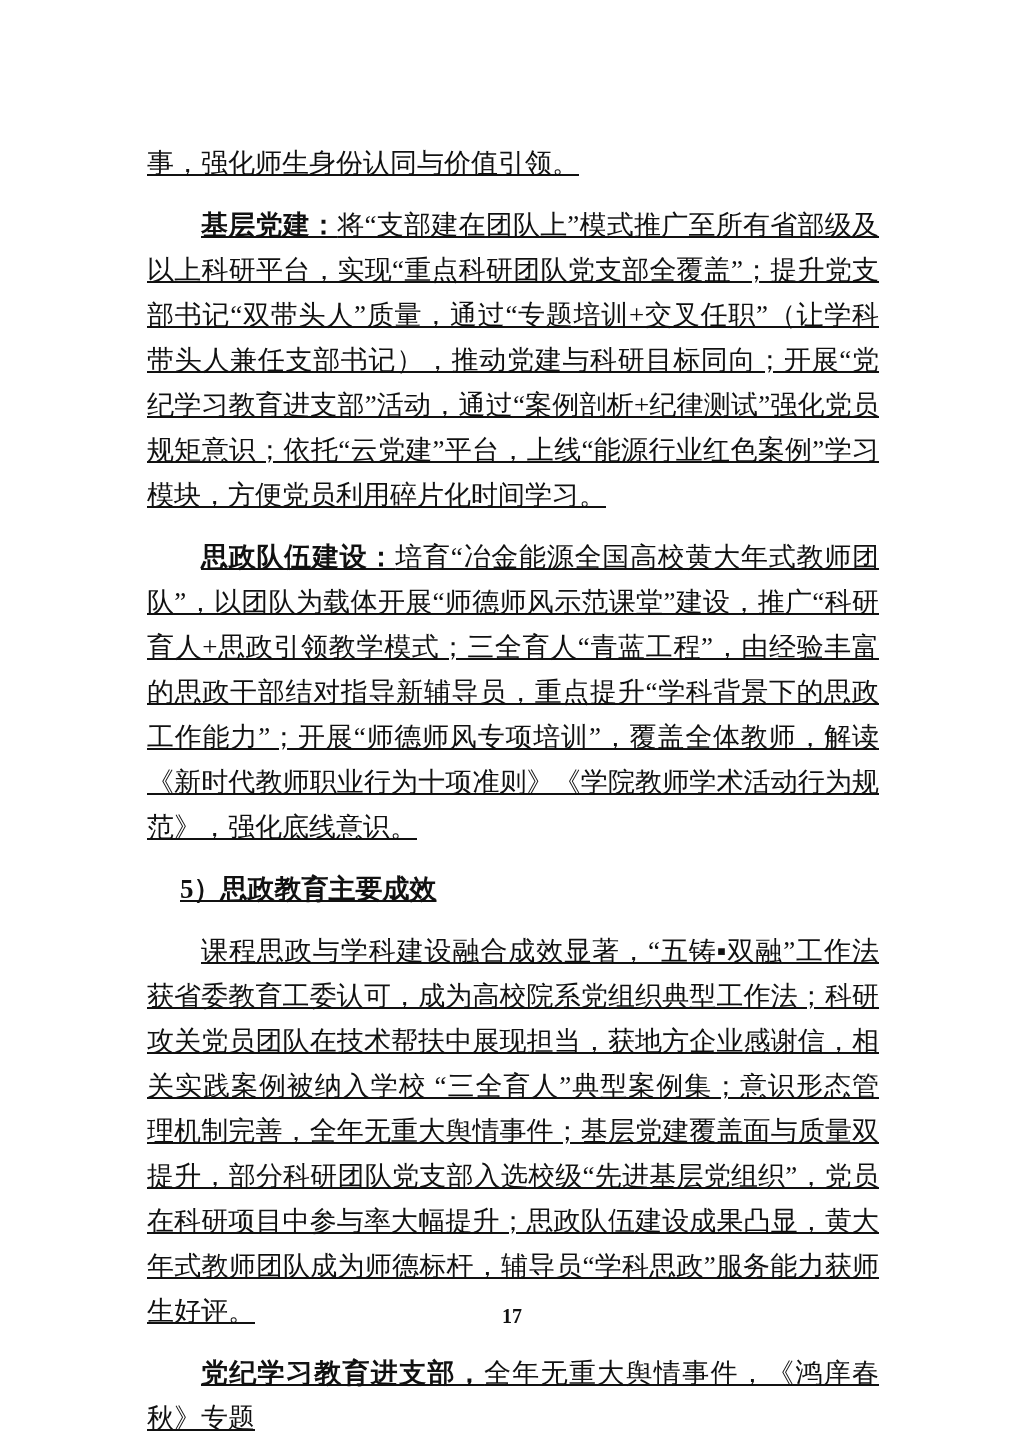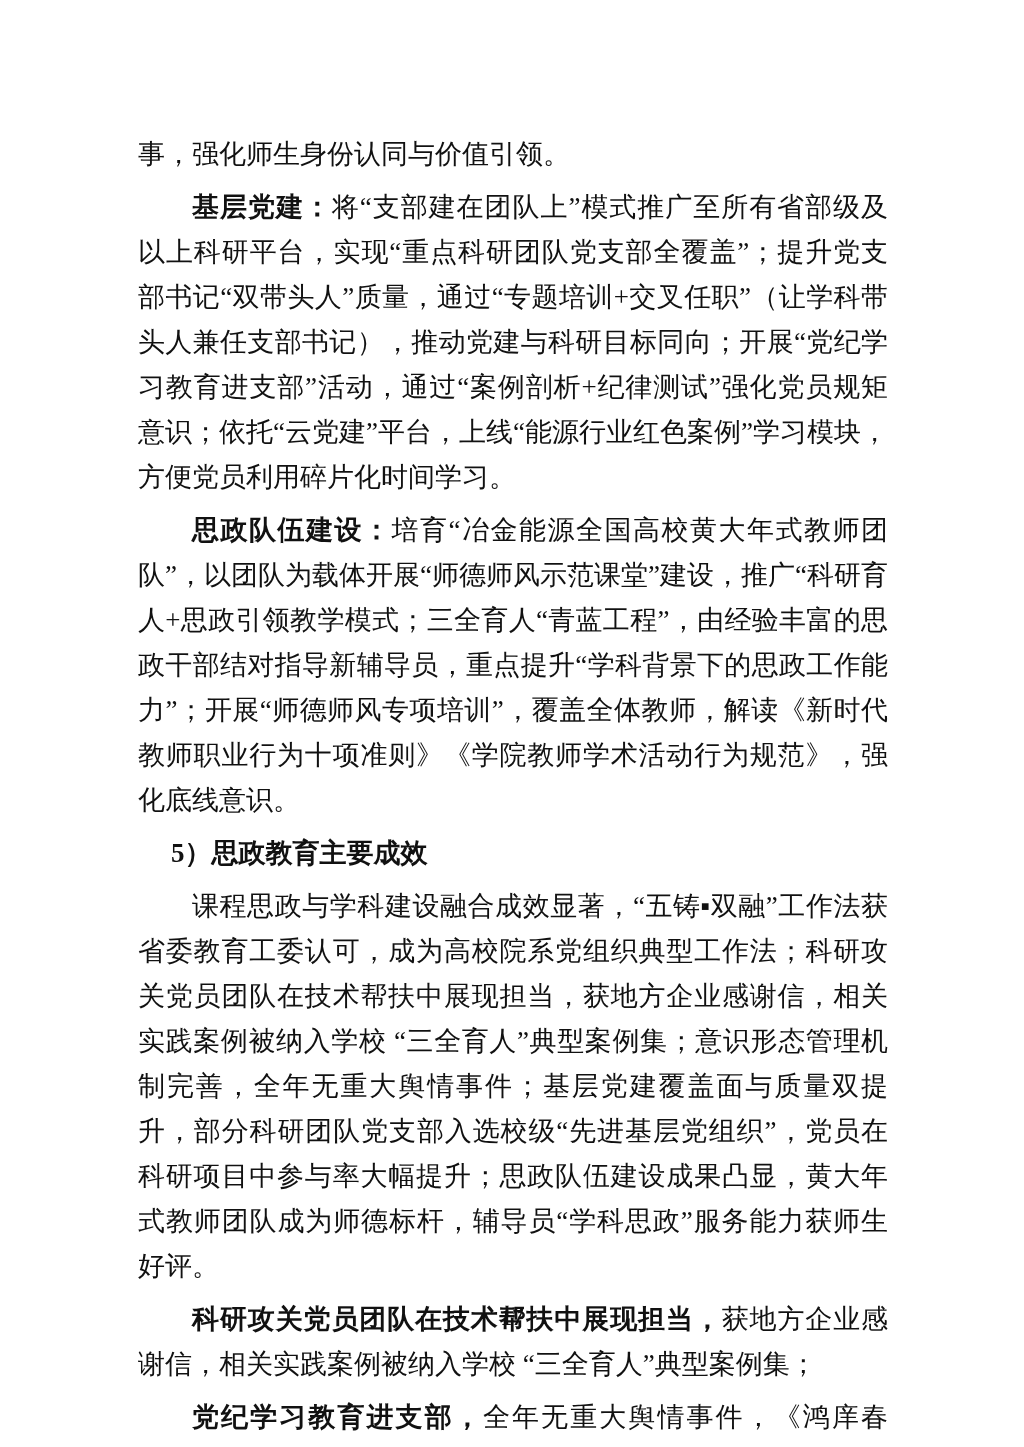--- a/index.html
+++ b/index.html
@@ -20,51 +20,51 @@
     position: absolute;
     left: 130px;
     top: 124px;
     width: 766px;
     font-size: 27px;
     line-height: 45px;
     text-align: justify;
     text-justify: inter-character;
   }
   p.para {
-    margin: 8px;
+    margin: 17px;
     padding: 0;
+    text-decoration: underline;
   }
   p.para.indent {
     text-indent: 54px;
   }
   p.para.heading-indent {
     text-indent: 33px;
   }
   .bold {
     font-weight: bold;
   }
   .page-number {
     position: absolute;
     top: 1305px;
     left: 0;
     width: 100%;
     text-align: center;
-    font-size: 23px;
+    font-size: 20px;
     font-weight: bold;
     font-family: "Liberation Serif", serif;
     color: #111111;
   }
 </style>
 </head>
 <body>
 
 <div class="page">
   <div class="doc-body">
       <p class="para"><span>事，强化师生身份认同与价值引领。</span></p>
       <p class="para indent"><span class="bold">基层党建：</span><span>将“支部建在团队上”模式推广至所有省部级及以上科研平台，实现“重点科研团队党支部全覆盖”；提升党支部书记“双带头人”质量，通过“专题培训+交叉任职”（让学科带头人兼任支部书记），推动党建与科研目标同向；开展“党纪学习教育进支部”活动，通过“案例剖析+纪律测试”强化党员规矩意识；依托“云党建”平台，上线“能源行业红色案例”学习模块，方便党员利用碎片化时间学习。</span></p>
       <p class="para indent"><span class="bold">思政队伍建设：</span><span>培育“冶金能源全国高校黄大年式教师团队”，以团队为载体开展“师德师风示范课堂”建设，推广“科研育人+思政引领教学模式；三全育人“青蓝工程”，由经验丰富的思政干部结对指导新辅导员，重点提升“学科背景下的思政工作能力”；开展“师德师风专项培训”，覆盖全体教师，解读《新时代教师职业行为十项准则》《学院教师学术活动行为规范》，强化底线意识。</span></p>
       <p class="para heading-indent"><span class="bold">5）思政教育主要成效</span></p>
       <p class="para indent"><span>课程思政与学科建设融合成效显著，“五铸▪双融”工作法获省委教育工委认可，成为高校院系党组织典型工作法；科研攻关党员团队在技术帮扶中展现担当，获地方企业感谢信，相关实践案例被纳入学校 “三全育人”典型案例集；意识形态管理机制完善，全年无重大舆情事件；基层党建覆盖面与质量双提升，部分科研团队党支部入选校级“先进基层党组织”，党员在科研项目中参与率大幅提升；思政队伍建设成果凸显，黄大年式教师团队成为师德标杆，辅导员“学科思政”服务能力获师生好评。</span></p>
-      <p class="para indent"><span class="bold">科研攻关党员团队在技术帮扶中展现担当，</span><span>获地方企业感谢信，相关实践案例被纳入学校 “三全育人”典型案例集；</span></p>
       <p class="para indent"><span class="bold">党纪学习教育进支部，</span><span>全年无重大舆情事件，《鸿庠春秋》专题</span></p>
     </div>
   <div class="page-number">17</div>
 </div>
 
 </body></html>

